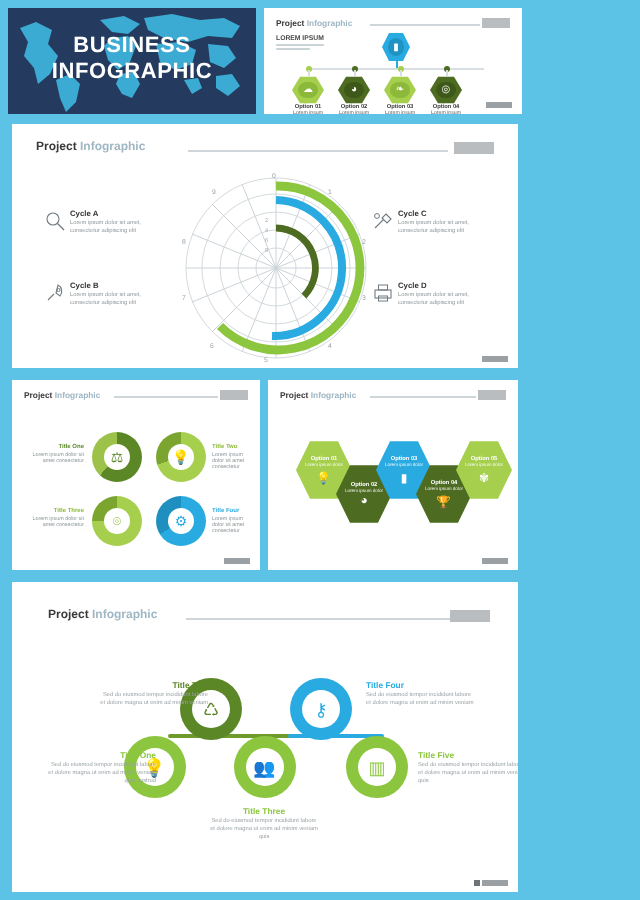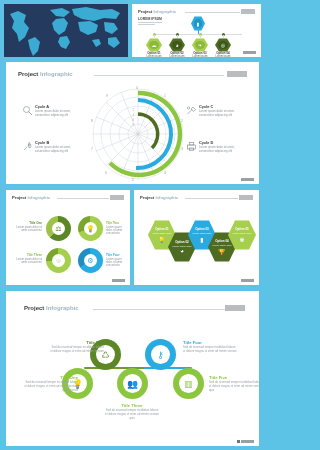--- a/index.html
+++ b/index.html
@@ -115,20 +115,24 @@
         <path d="M46 6 L58 4 L66 8 L60 13 L52 12 Z"></path>
         <path d="M52 15 L60 14 L64 19 L61 27 L55 31 L50 26 L48 19 Z"></path>
         <path d="M56 33 L63 32 L66 38 L62 45 L57 43 L54 38 Z"></path>
         <path d="M68 5 L82 3 L96 6 L108 5 L116 9 L112 15 L100 14 L90 17 L78 15 L70 11 Z"></path>
         <path d="M74 18 L86 17 L94 21 L92 28 L84 31 L76 27 Z"></path>
         <path d="M100 18 L110 19 L114 25 L108 30 L101 27 Z"></path>
         <path d="M104 34 L112 33 L116 39 L110 44 L104 40 Z"></path>
         <path d="M88 36 L95 35 L97 40 L92 43 Z"></path>
       </g>
     </svg>
+    <div class="cover-title">
+      <div>BUSINESS</div>
+      <div>INFOGRAPHIC</div>
+    </div>
   </div>
 
   <div class="slide" id="slide-hex-tree">
     <div class="hdr">
       <div class="hdr-title">
         <span>Project</span>
         <i>Infographic</i>
       </div>
       <div class="hdr-rule"></div>
       <div class="hdr-badge"></div>

